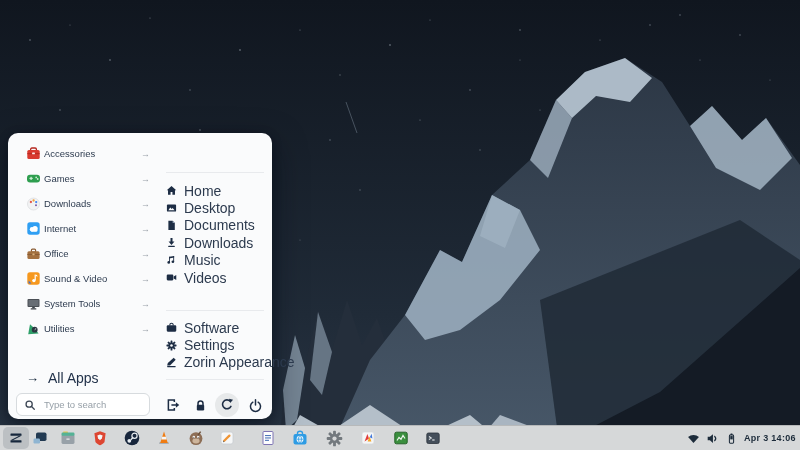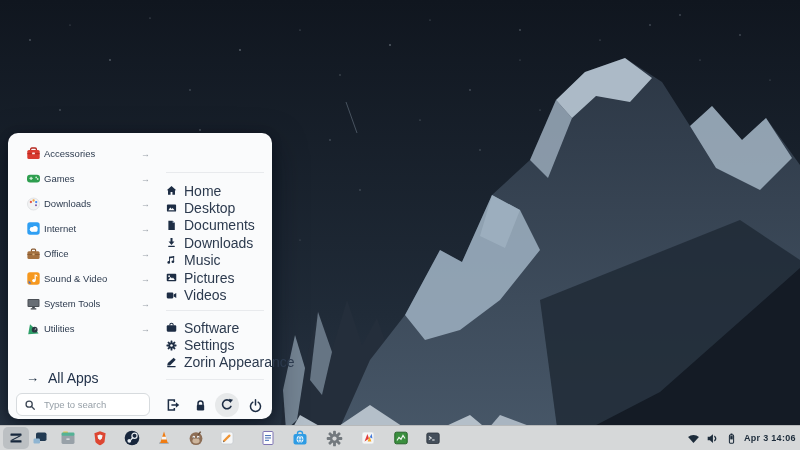--- a/index.html
+++ b/index.html
@@ -308,30 +308,20 @@
               <circle cx="3" cy="8.1" r="1.45"></circle>
               <circle cx="7.5" cy="7.4" r="1.45"></circle>
             </g>
           </svg>
       </span>
       <span class="r-label">Music</span>
     </div>
     <div class="r-row">
       <span class="r-icon">
         <svg width="11" height="11" viewBox="0 0 12 12">
-            <rect x="0.8" y="2" width="10.4" height="8" rx="1" fill="#1d2d44"></rect>
-            <circle cx="3.4" cy="4.6" r="1" fill="#fafbfc"></circle>
-            <polygon points="2.4,8.6 5,5.4 6.6,7.2 7.6,6.1 9.6,8.6" fill="#fafbfc"></polygon>
-          </svg>
-      </span>
-      <span class="r-label">Pictures</span>
-    </div>
-    <div class="r-row">
-      <span class="r-icon">
-        <svg width="11" height="11" viewBox="0 0 12 12">
             <rect x="0.8" y="2.8" width="7.2" height="6.4" rx="1.2" fill="#1d2d44"></rect>
             <polygon points="8.4,5 11.2,3.2 11.2,8.8 8.4,7" fill="#1d2d44"></polygon>
           </svg>
       </span>
       <span class="r-label">Videos</span>
     </div>
   </div>
 
   <div class="sep" style="top:177px"></div>
 

